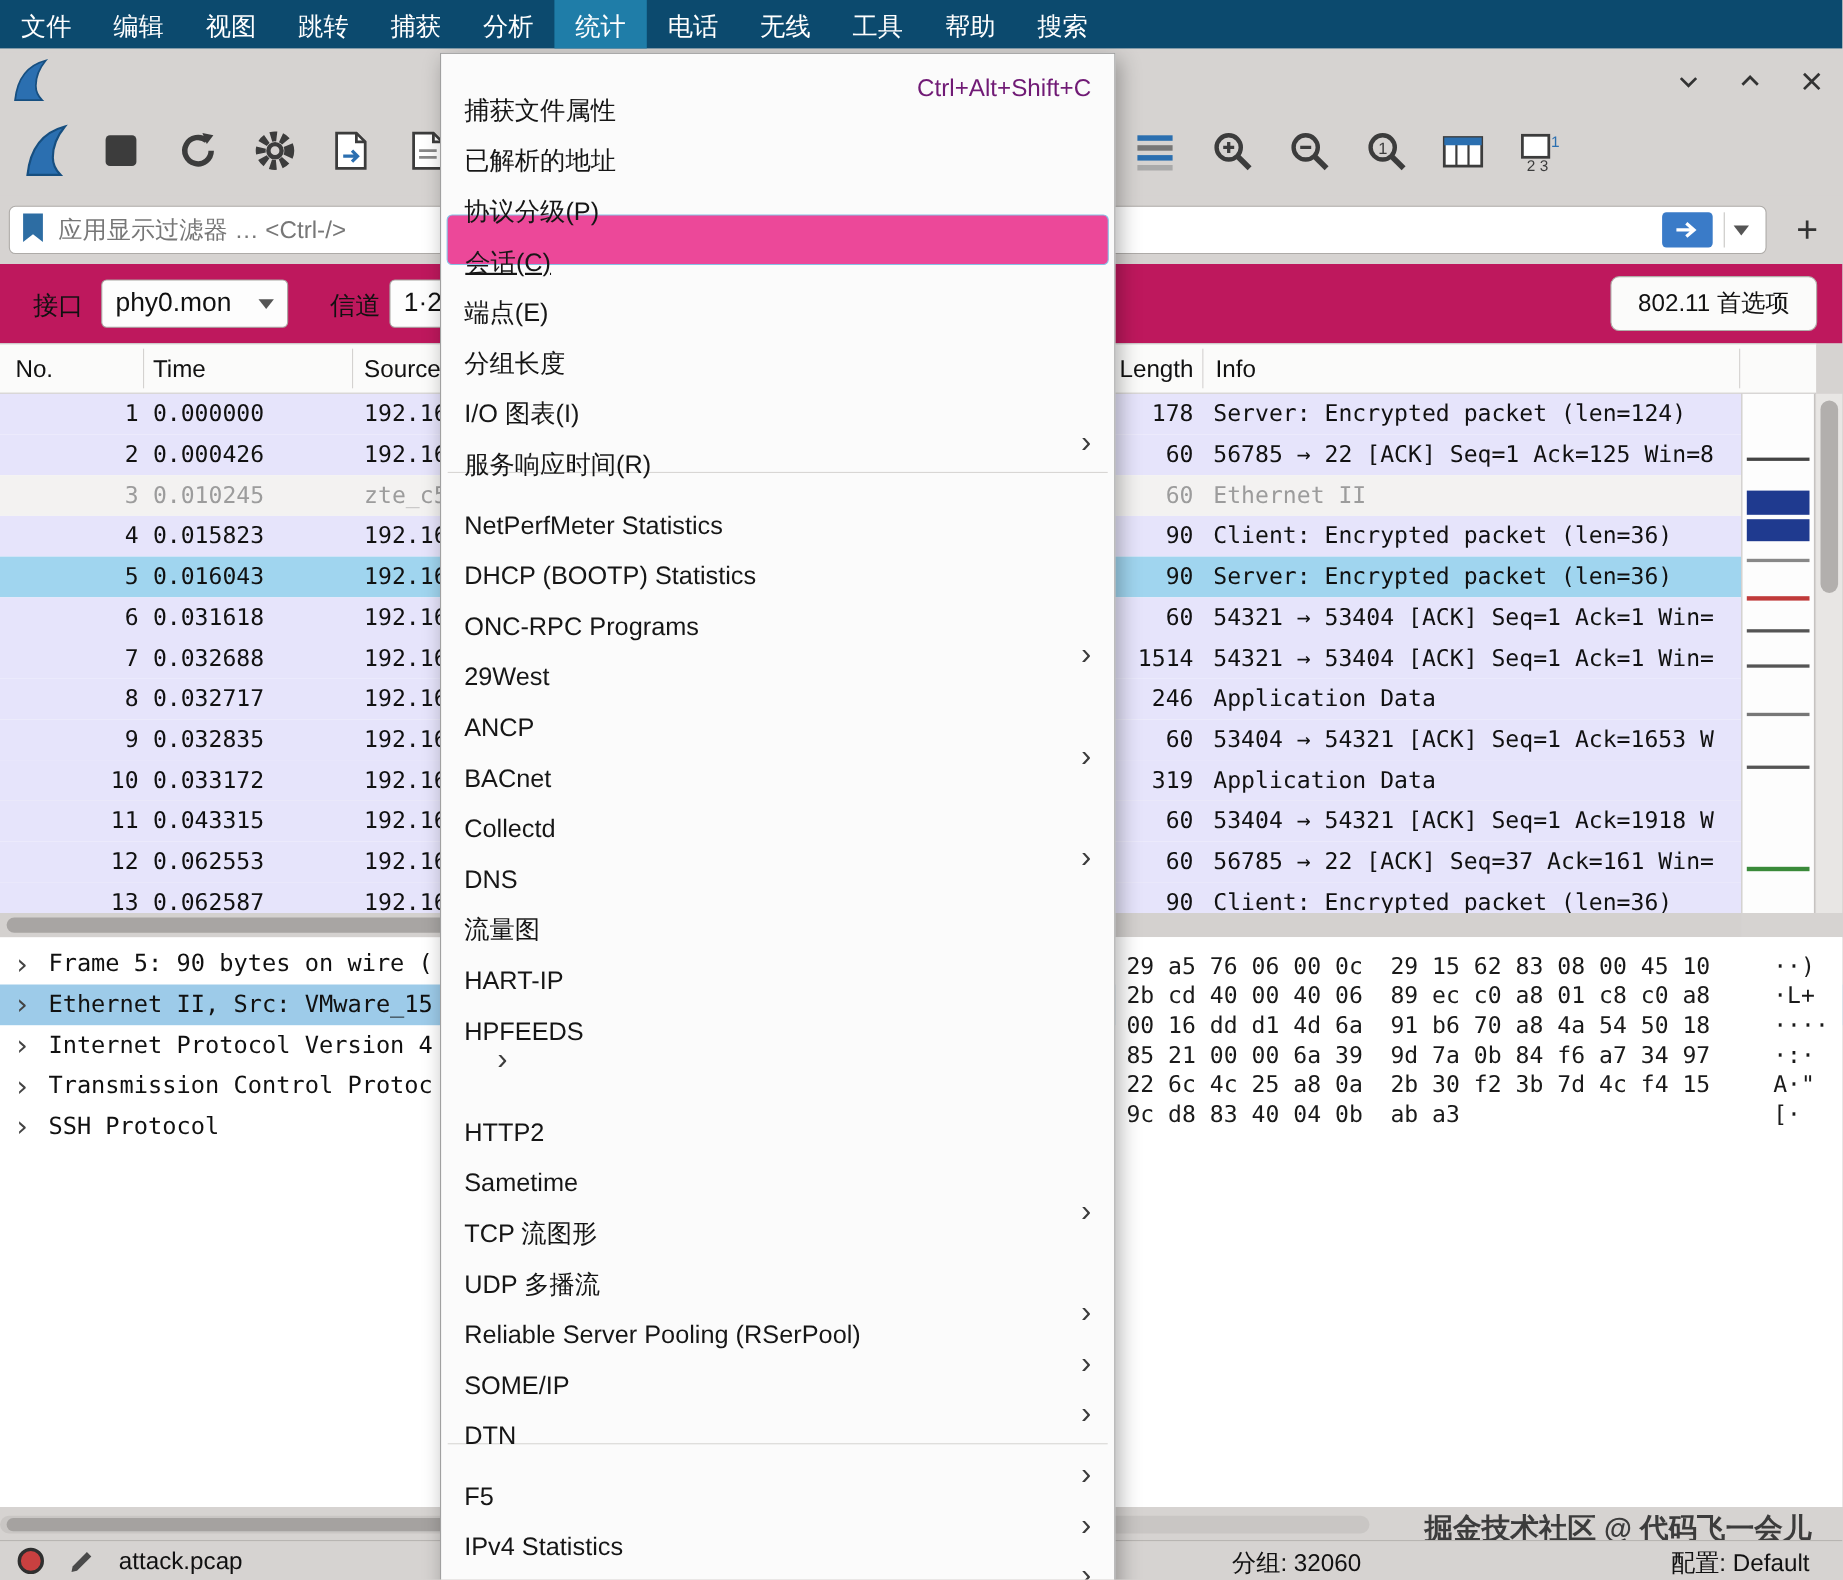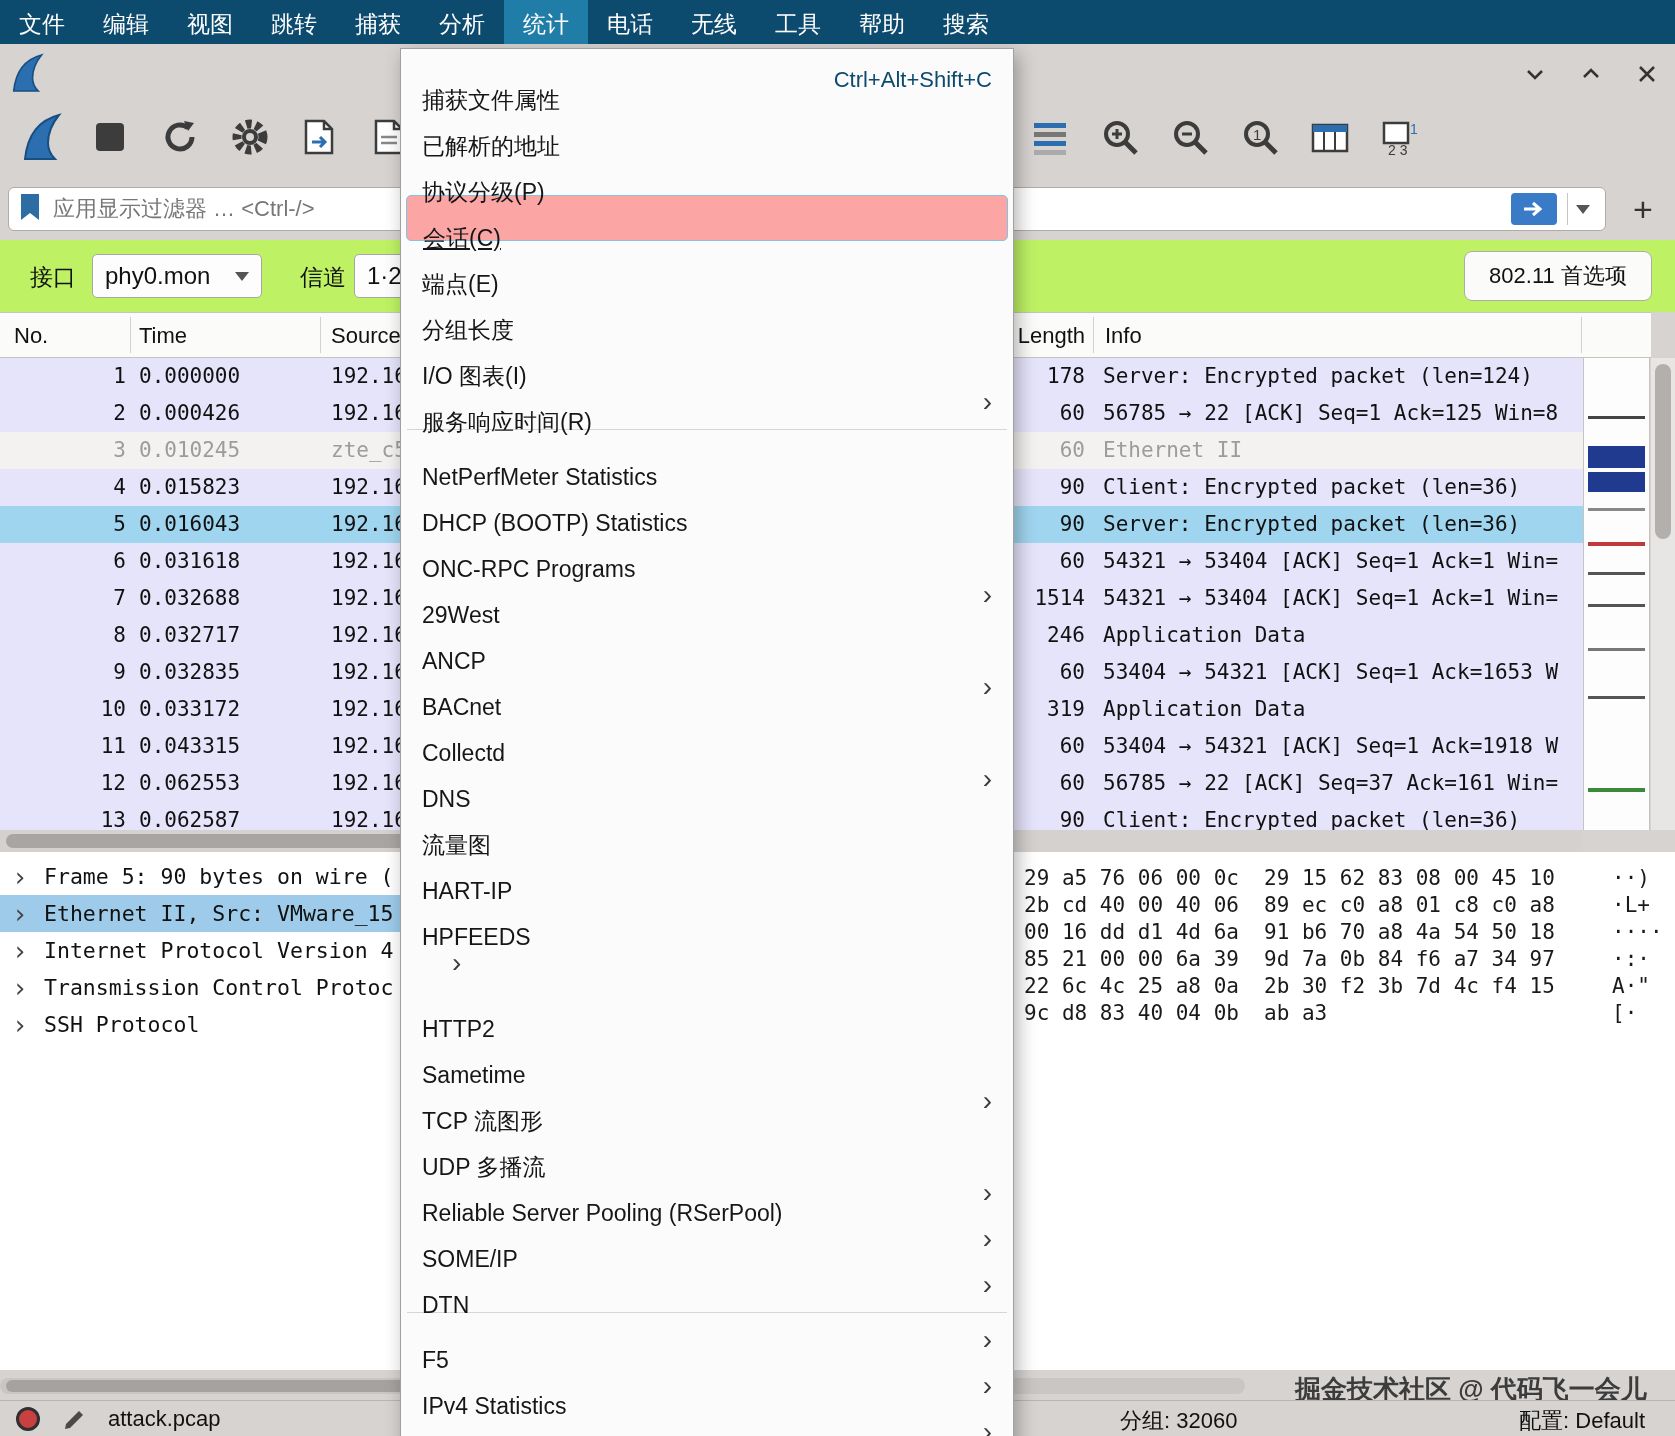--- a/index.html
+++ b/index.html
@@ -28,21 +28,21 @@
   #filterbar { position:absolute; top:178px; left:0; width:100%; height:62px; background:#d6d3d1; }
   #filter-input-wrap { position:absolute; left:8px; top:9px; width:1598px; height:44px; background:#fff; border:1px solid #aeaba8; border-radius:6px; display:flex; align-items:center; padding:0 8px; gap:10px; }
   #filter-input { flex:1; border:0; outline:0; background:transparent; font-size:22px; color:#222; font-family:inherit; }
   #filter-input::placeholder { color:#777; }
   .apply-btn { width:46px; height:32px; background:#3a7bc8; border-radius:4px; display:flex; align-items:center; justify-content:center; }
   .apply-caret { width:30px; height:32px; display:flex; align-items:center; justify-content:center; border-left:1px solid #c8c6c4; }
   .caret-down { width:0; height:0; border-left:7px solid transparent; border-right:7px solid transparent; border-top:9px solid #555; }
   #filter-add { position:absolute; left:1620px; top:9px; width:46px; height:44px; font-size:34px; color:#333; display:flex; align-items:center; justify-content:center; }
 
   
-  #ifacebar { position:absolute; top:240px; left:0; width:100%; height:72px; background:#bef264; }
+  #ifacebar { position:absolute; top:240px; left:0; width:100%; height:72px; background:#be185d; }
   .if-label { position:absolute; font-size:23px; color:#111; top:22px; white-space:nowrap; }
   #iface-label { left:30px; }
   #iface-combo { position:absolute; left:92px; top:14px; width:170px; }
   #chan-label { left:300px; }
   #chan-combo { position:absolute; left:354px; top:14px; width:150px; }
   .combo { height:44px; background:#fdfdfd; border:1px solid #a8a5a2; border-radius:5px; display:flex; align-items:center; justify-content:space-between; padding:0 12px; font-size:24px; color:#111; }
   #prefs-btn { position:absolute; left:1464px; top:11px; width:188px; height:50px; background:#fbfbfa; border:1px solid #b0ada9; border-radius:8px; display:flex; align-items:center; justify-content:center; font-size:22px; color:#111; white-space:nowrap; }
 
   
   #pkt-header { position:absolute; top:312px; left:0; width:1651px; height:46px; background:#fbfbfa; border-top:1px solid #c6c3c1; border-bottom:1px solid #c6c3c1; font-size:22px; color:#111; }
@@ -92,23 +92,23 @@
   #expert-dot { position:absolute; left:16px; top:6px; width:24px; height:24px; border-radius:50%; background:#c94040; border:3px solid #2f2f2f; }
   #edit-icon { position:absolute; left:62px; top:5px; }
   #filename { position:absolute; left:108px; top:5px; }
   #pkt-count { position:absolute; left:1120px; top:5px; }
   #profile { position:absolute; right:30px; top:5px; }
 
   
   #stats-menu { position:absolute; top:48px; left:400px; width:614px; background:#fbfbfb; border:1px solid #a0a0a0; box-shadow:4px 6px 18px rgba(0,0,0,.3); padding:8px 0; z-index:40; }
   .menu-row { height:46px; display:flex; align-items:center; margin:0 5px; padding:0 16px; border-radius:5px; font-size:23px; color:#161616; }
   .menu-row .m-label { flex:1; white-space:nowrap;margin-top:40px; }
-  .m-shortcut { font-size:22px; color:#0c4a6e; white-space:nowrap; }
+  .m-shortcut { font-size:22px; color:#701a75; white-space:nowrap; }
   .m-arrow { font-size:28px; color:#3c3c3c; margin-left:30px; line-height:1; }
-  .menu-row.highlighted { background:#fca5a5; border:1px solid #86c2e6;text-decoration:underline; }
+  .menu-row.highlighted { background:#ec4899; border:1px solid #86c2e6;text-decoration:underline; }
   .menu-sep { height:1px; background:#d8d6d4; margin:4px 6px; }
 </style>
 </head>
 <body>
 
 <div id="app">
 
   <div id="menubar">
       <div class="mb-item">文件</div>
       <div class="mb-item">编辑</div>

